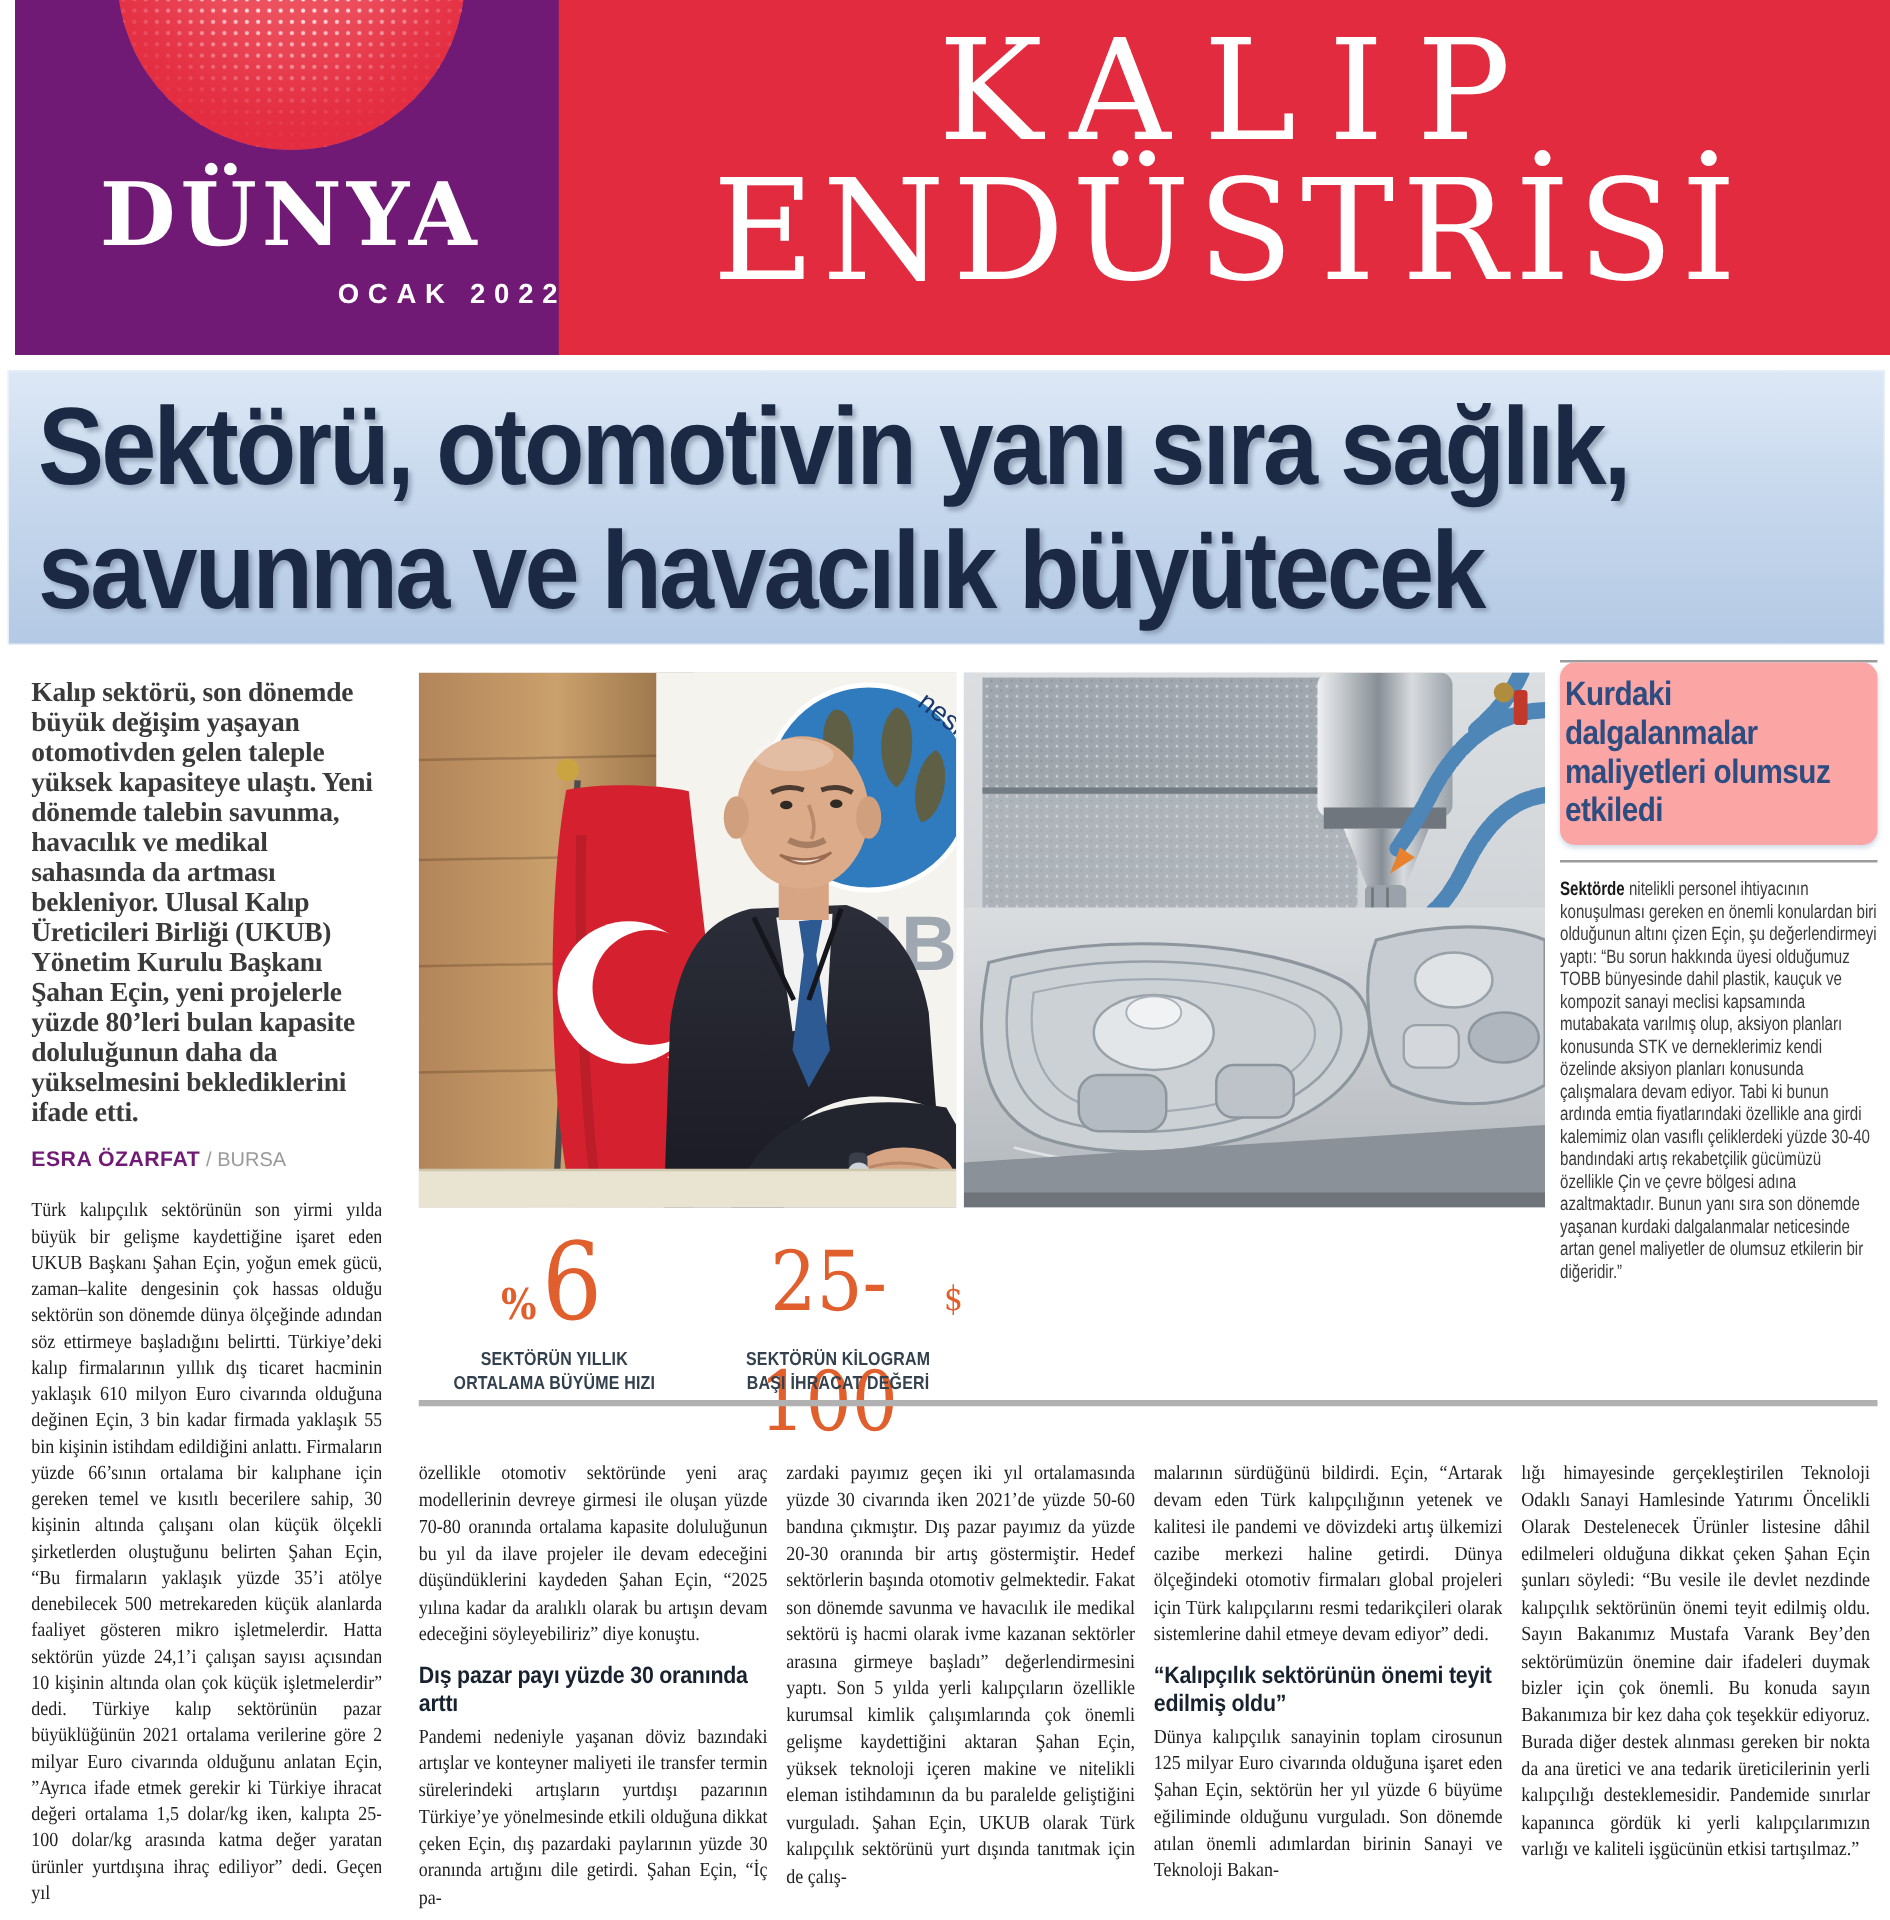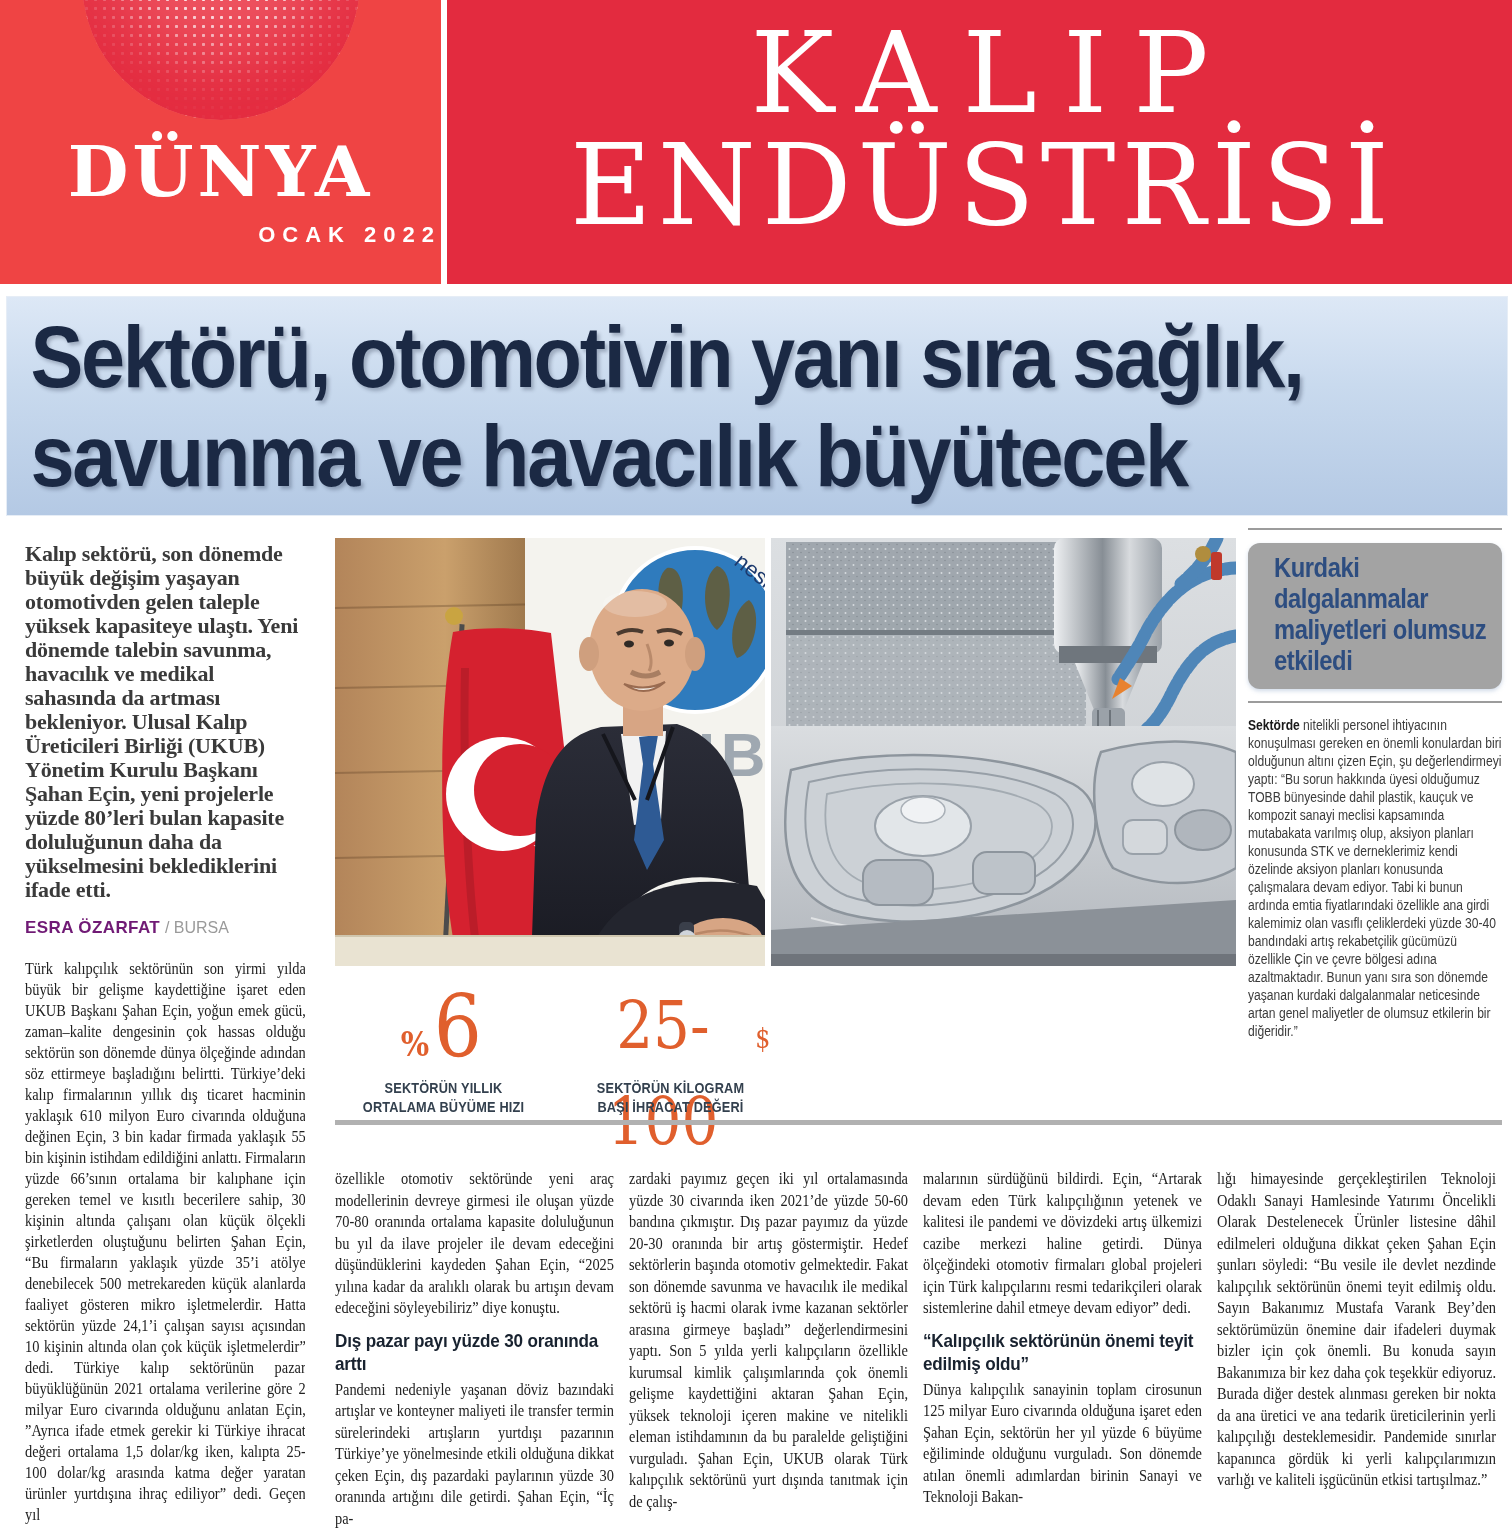--- a/index.html
+++ b/index.html
@@ -1,20 +1,20 @@
 <!DOCTYPE html>
 <html lang="tr"><head>
 <meta charset="utf-8">
 <style>
   html,body{margin:0;padding:0;background:#ffffff;}
   .page{position:relative;width:1512px;height:1536px;background:#fff;overflow:hidden;
         font-family:"Liberation Serif",serif;-webkit-font-smoothing:antialiased;}
 
   
-  .brandbox{position:absolute;left:0;top:0;width:441px;height:284px;background:#ef4444;overflow:hidden;}
+  .brandbox{position:absolute;left:12px;top:0;width:441px;height:284px;background:#701a75;overflow:hidden;}
   .globe{position:absolute;left:82px;top:-158px;width:278px;height:278px;border-radius:50%;
          background-color:#ee5562;
          background-image:radial-gradient(rgba(255,255,255,.95) 1.3px, rgba(255,255,255,0) 2px);
          background-size:9px 9px;
          box-shadow:inset 0 -46px 70px 18px #e32b3f, inset 0 0 30px rgba(255,255,255,.15);}
   .brand{position:absolute;top:136px;left:0;width:100%;text-align:center;color:#fff;
          font-family:"DejaVu Serif",serif;font-weight:bold;font-size:70px;letter-spacing:4px;line-height:72px;}
   .issue{position:absolute;top:222px;left:0;width:100%;text-align:right;color:#fff;
          font-family:"Liberation Sans",sans-serif;font-weight:bold;font-size:22px;letter-spacing:7px;}
 
@@ -44,21 +44,21 @@
 
   
   .photo{position:absolute;top:538px;height:428px;overflow:hidden;background:#ddd;}
   .photo1{left:335px;width:430px;}
   .photo2{left:771px;width:465px;}
   .photo svg{display:block;}
 
   
   .sidebar{position:absolute;left:1248px;top:528px;width:254px;}
   .side-rule{height:2px;background:#9c9c9c;}
-  .side-box{margin-top:13px;background:#a3a3a3;border-radius:12px;padding:10px 12px 12px 26px;
+  .side-box{background:#fca5a5;border-radius:12px;padding:10px 12px 12px 4px;
             box-shadow:0 2px 4px rgba(120,150,190,.35);}
   .side-box h2{margin:0;font-family:"Liberation Sans",sans-serif;font-weight:bold;color:#2d4d80;
             font-size:27px;line-height:31px;letter-spacing:-.5px;transform:scaleX(.88);transform-origin:left top;width:114%;}
   .side-rule2{margin-top:12px;height:2px;background:#9c9c9c;}
   .side-body{margin-top:13px;width:326px;transform:scaleX(.78);transform-origin:left top;
             font-family:"Liberation Sans",sans-serif;font-size:15.5px;line-height:18px;color:#3b3b3b;}
   .side-body .lead{font-weight:bold;color:#191919;}
 
   
   .stats{position:absolute;left:330px;top:978px;width:908px;display:flex;}

